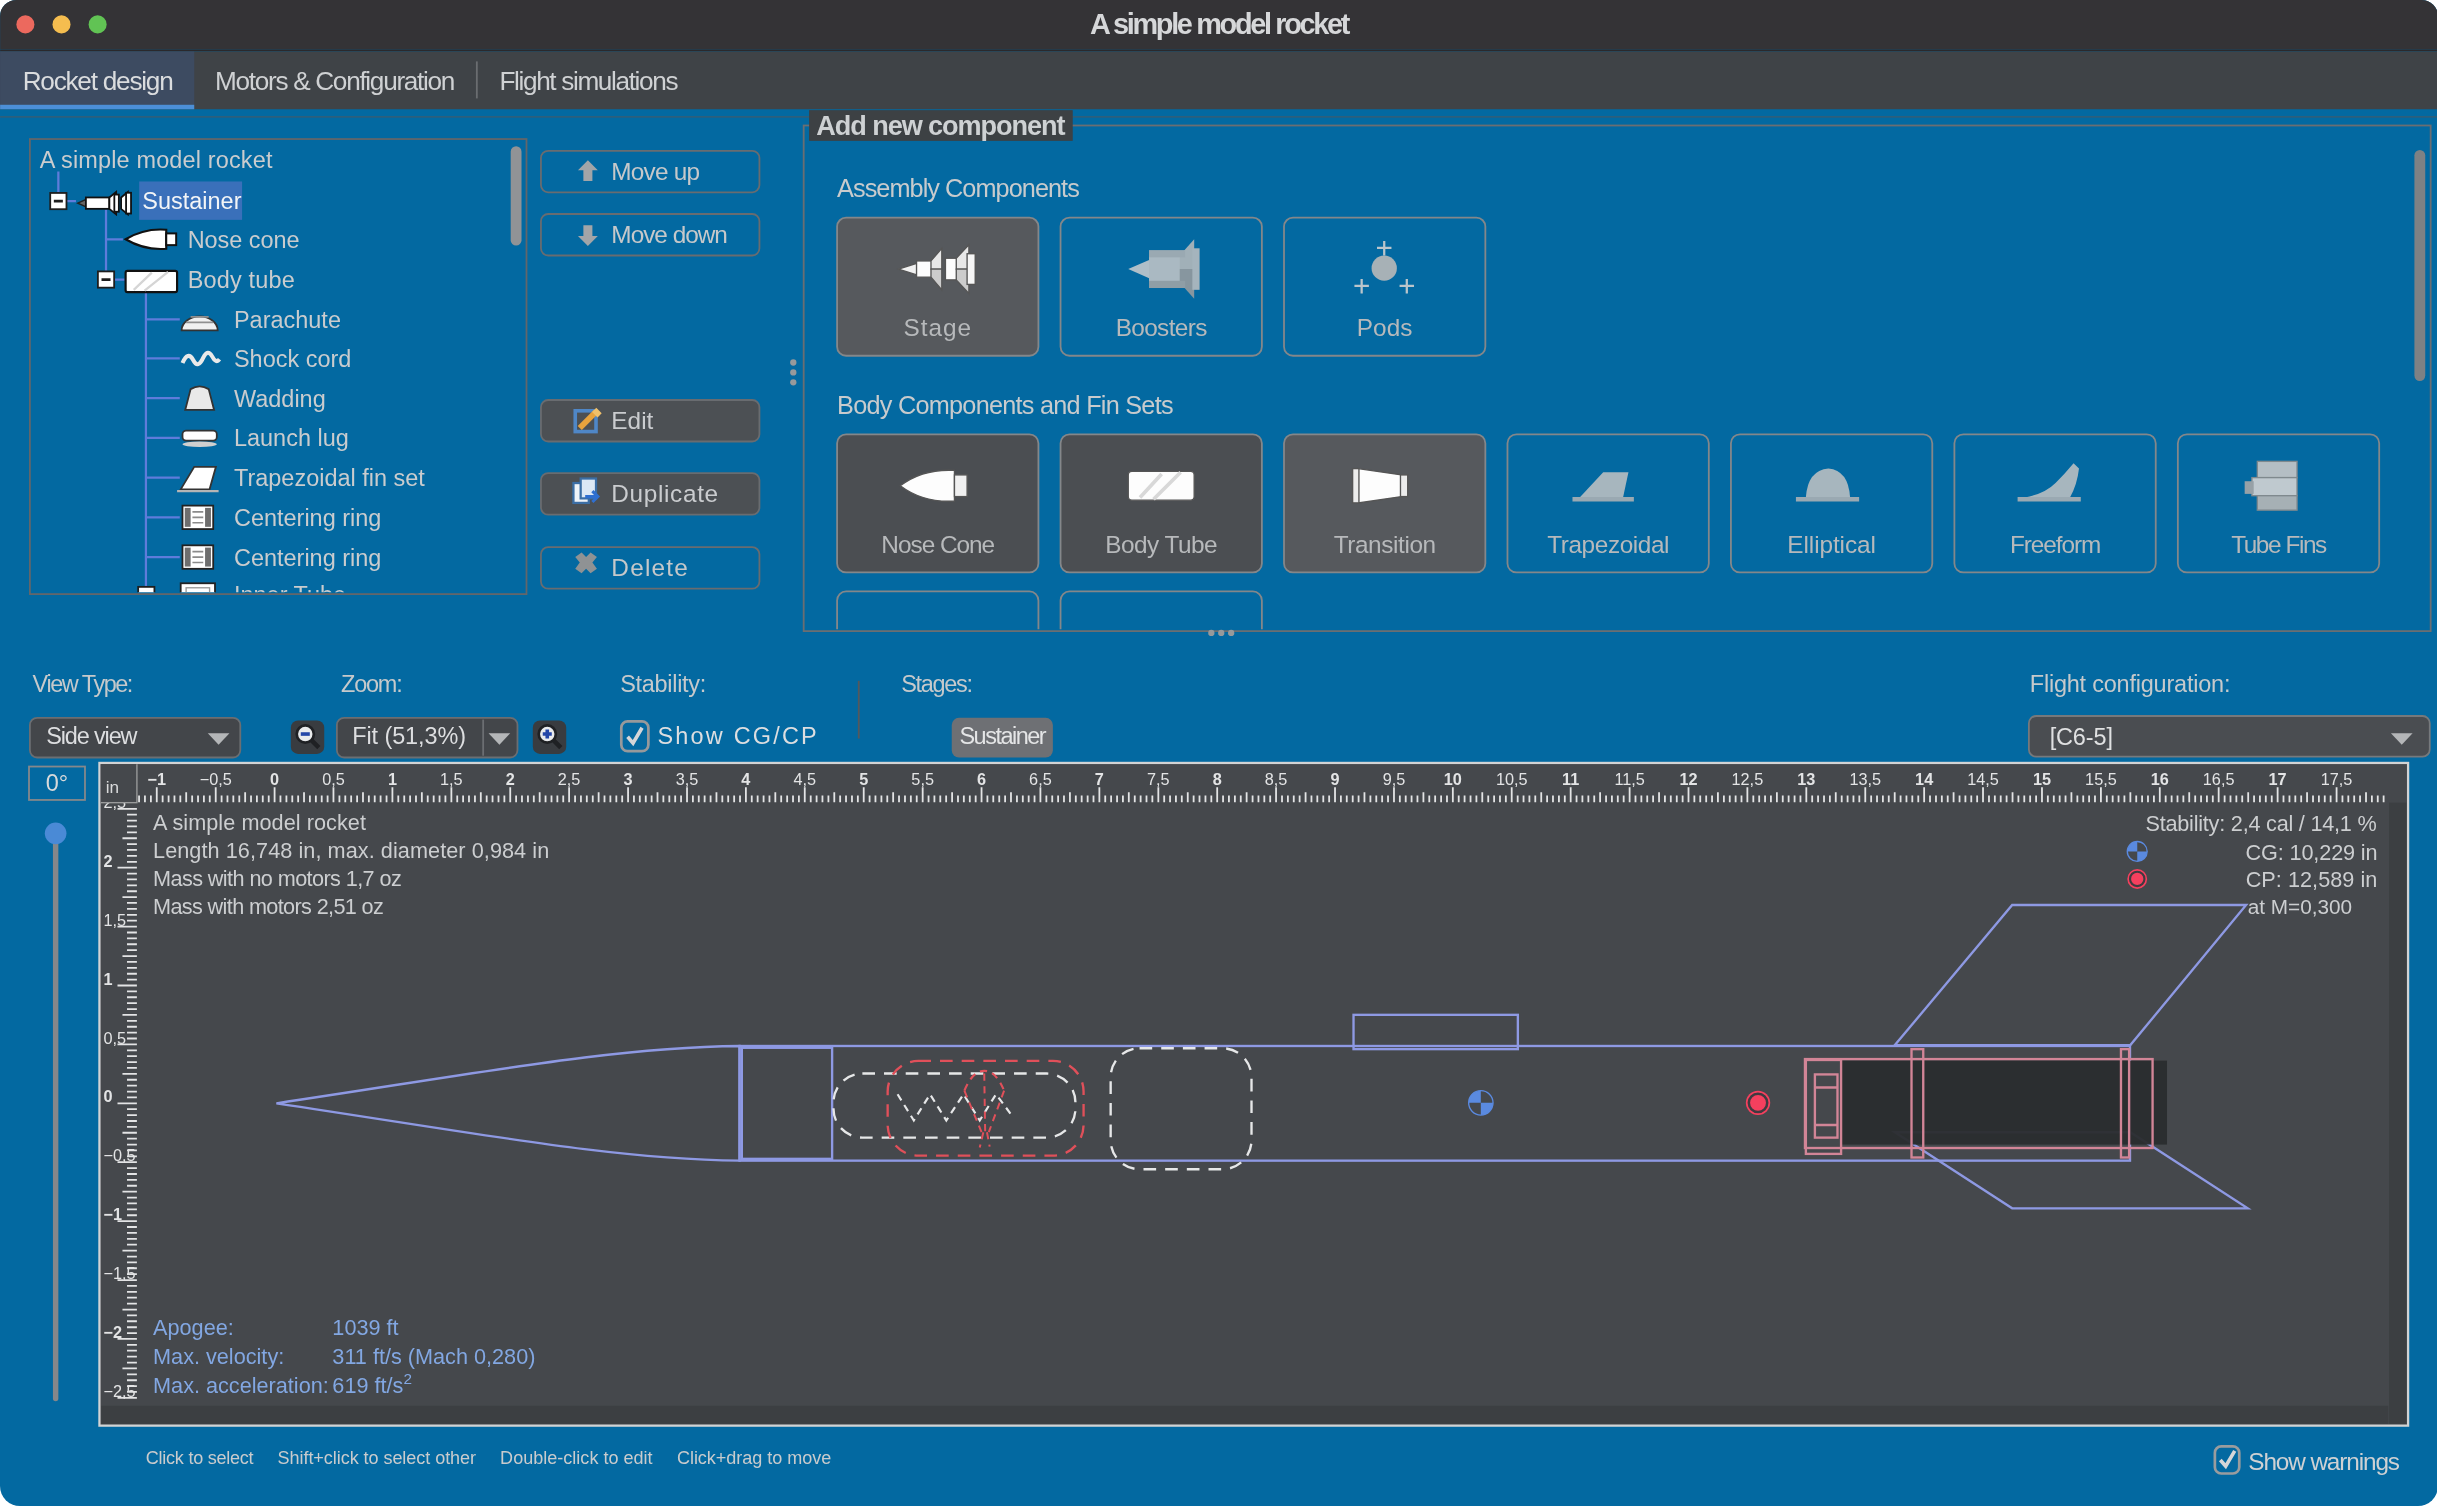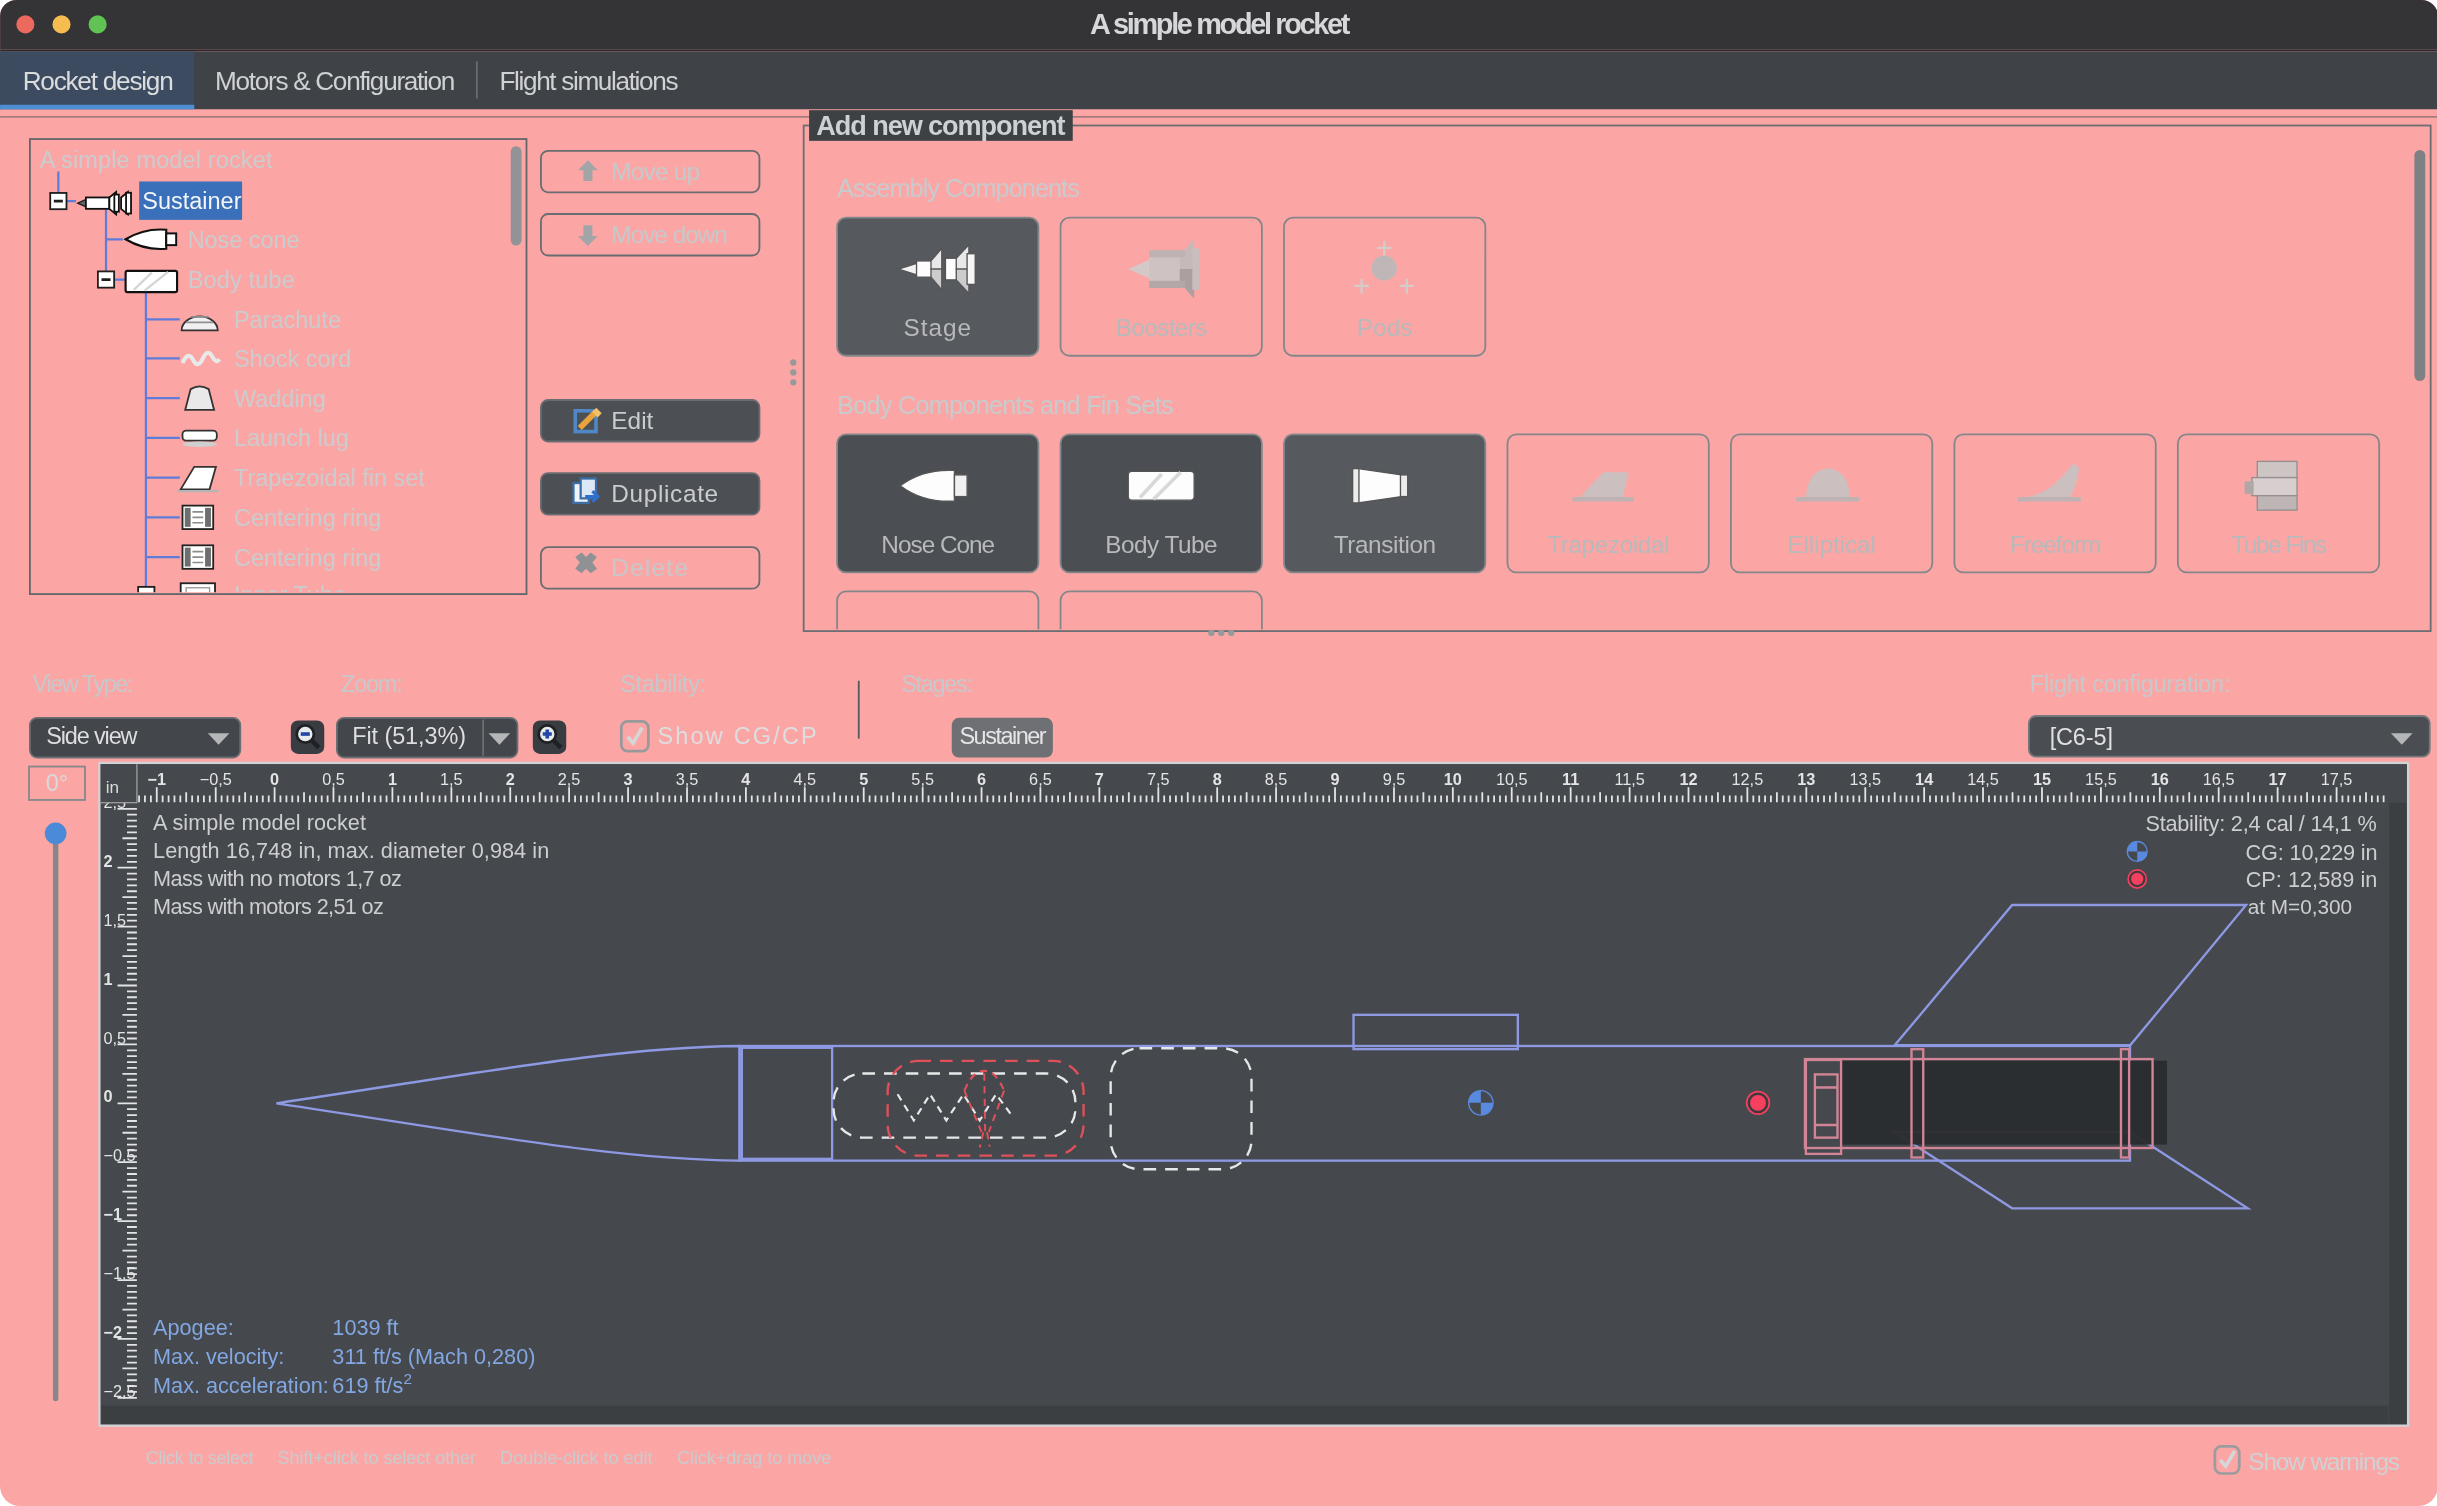--- a/index.html
+++ b/index.html
@@ -1,12 +1,12 @@
 <!DOCTYPE html>
-<html style="font-size:14.4px"><head><meta charset="utf-8"><style>html,body{margin:0;padding:0;width:2438px;height:1506px;background:#fff;}#win{position:absolute;left:0;top:0;width:2438px;height:1506px;background:#fca5a5;border-radius:16.3px 16.3px 20px 20px;overflow:hidden;}svg{position:absolute;left:0;top:0;-webkit-font-smoothing:antialiased;}</style></head><body>
+<html style="font-size:14.4px"><head><meta charset="utf-8"><style>html,body{margin:0;padding:0;width:2438px;height:1506px;background:#fff;}#win{position:absolute;left:0;top:0;width:2438px;height:1506px;background:#0369a1;border-radius:16.3px 16.3px 20px 20px;overflow:hidden;}svg{position:absolute;left:0;top:0;-webkit-font-smoothing:antialiased;}</style></head><body>
 <div id="win">
     <svg width="2438" height="1506" viewBox="0 0 2700 1668" font-family="Liberation Sans, sans-serif">
       <defs>
         <clipPath id="treeclip">
           <rect x="35" y="156" width="546" height="500"></rect>
         </clipPath>
         <clipPath id="addclip">
           <rect x="892" y="141" width="1798" height="556"></rect>
         </clipPath>
         <clipPath id="canclip">

